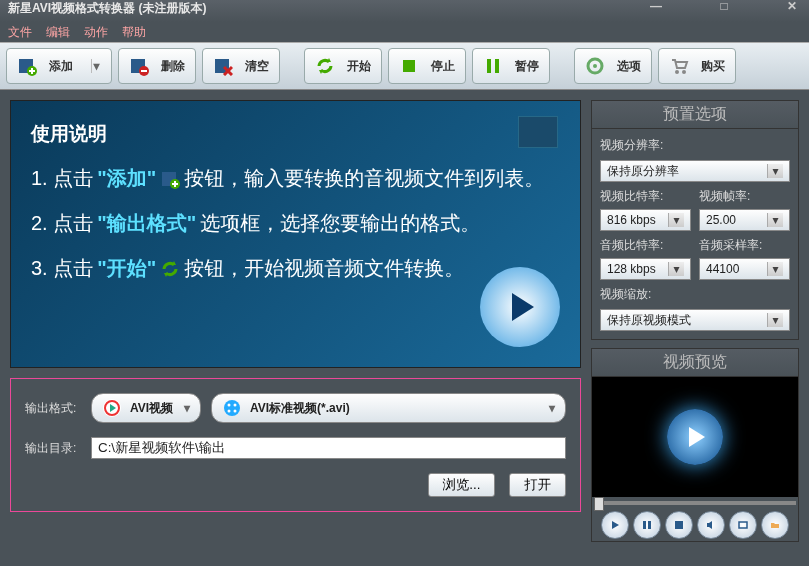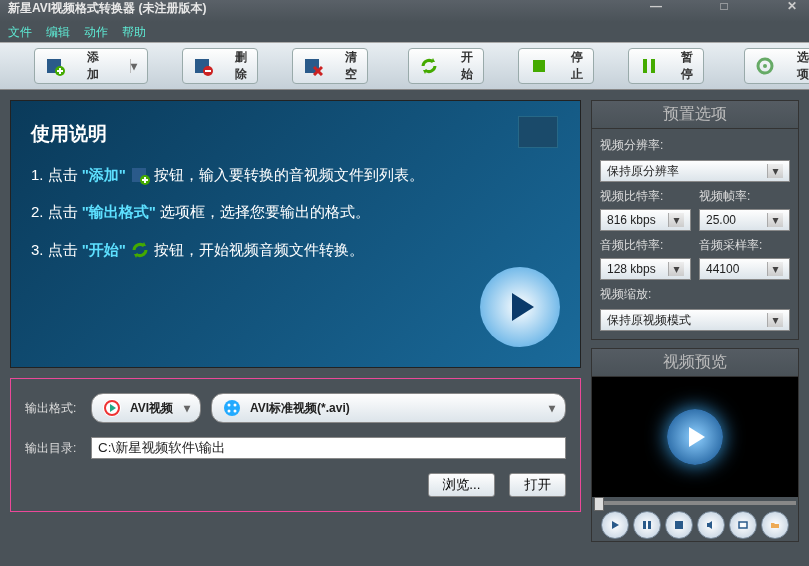--- a/index.html
+++ b/index.html
@@ -1,31 +1,31 @@
 <!DOCTYPE html>
 <html><head>
 <meta charset="utf-8">
 <style>
 * { margin: 0; padding: 0; box-sizing: border-box; }
 body { font-family: "Microsoft YaHei", Arial, sans-serif; font-size: 12px; background: #4a5258; width: 809px; height: 566px; overflow: hidden; }
 .titlebar { background: linear-gradient(#5a6168, #4a5258); height: 22px; display: flex; align-items: flex-start; padding: 0 8px; color: #e8e8e8; font-weight: bold; gap: 48px; }
 .titlebar .spacer { flex: 1; }
 .win-btn { width: 18px; height: 14px; margin-left: 2px; cursor: pointer; color: #ccc; text-align: center; line-height: 12px; }
-.menubar { background: #4a5258; height: 20px; display: flex; align-items: center; padding: 0 8px; color: #5eead4; gap: 14px; }
+.menubar { background: #4a5258; height: 20px; display: flex; align-items: center; padding: 0 8px; color: #fca5a5; gap: 14px; }
 .menubar span { cursor: pointer; }
 .toolbar { background: linear-gradient(#e8eef2, #c5d0d8); height: 48px; border-top: 1px solid #aaa; border-bottom: 1px solid #888; display: flex; align-items: center; padding: 0 6px; gap: 6px; }
-.tbtn { background: linear-gradient(#fefefe, #dce4ea); border: 1px solid #9aa; border-radius: 4px; height: 36px; display: flex; align-items: center; padding: 0 10px; gap: 22px; cursor: pointer; color: #333; font-weight: bold; margin-left: 28px; }
+.tbtn { background: linear-gradient(#fefefe, #dce4ea); border: 1px solid #9aa; border-radius: 4px; height: 36px; display: flex; align-items: center; padding: 0 10px; gap: 12px; cursor: pointer; color: #333; font-weight: bold; }
 .tbtn .dd { width: 10px; border-left: 1px solid #bbb; margin-left: 6px; text-align: center; color: #666; }
 .tsep { width: 12px; }
 .icon { display: inline-flex; width: 20px; height: 20px; }
 .main { display: flex; padding: 10px; gap: 10px; height: calc(566px - 22px - 20px - 48px); }
 .left { flex: 1; display: flex; flex-direction: column; gap: 10px; }
 .preview-area { background: linear-gradient(135deg, #0a3a5a, #1a6a9a); border: 1px solid #222; height: 268px; padding: 20px; color: #fff; position: relative; overflow: hidden; }
 .instr-title { font-size: 19px; font-weight: bold; margin-bottom: 16px; }
-.instr-line { font-size: 15px; margin: 18px 0; display: flex; align-items: center; gap: 4px; }
+.instr-line { font-size: 20px; margin: 18px 0; display: flex; align-items: center; gap: 4px; }
 .cyan { color: #5de0ff; font-weight: bold; }
 .bigplay { position: absolute; right: 20px; bottom: 20px; width: 80px; height: 80px; border-radius: 50%; background: radial-gradient(#fff, #3a9de0); display: flex; align-items: center; justify-content: center; }
 .bigplay::after { content: ""; border-left: 22px solid #0a3a6a; border-top: 14px solid transparent; border-bottom: 14px solid transparent; margin-left: 6px; }
 .reelicon { position: absolute; right: 22px; top: 15px; width: 40px; height: 32px; background: #1a4a6a; border: 1px solid #5de0ff33; }
 .output-panel { background: #4a5258; border: 1px solid #ec4899; padding: 14px; display: flex; flex-direction: column; gap: 14px; }
 .row { display: flex; align-items: center; gap: 10px; }
 .row-label { color: #ddd; width: 56px; }
 .fmt-btn { background: linear-gradient(#fefefe, #dce4ea); border: 1px solid #888; border-radius: 12px; height: 30px; display: flex; align-items: center; padding: 0 10px; gap: 8px; cursor: pointer; min-width: 110px; color: #222; font-weight: bold; }
 .fmt-btn.wide { flex: 1; }
 .fmt-dd { margin-left: auto; color: #666; }

